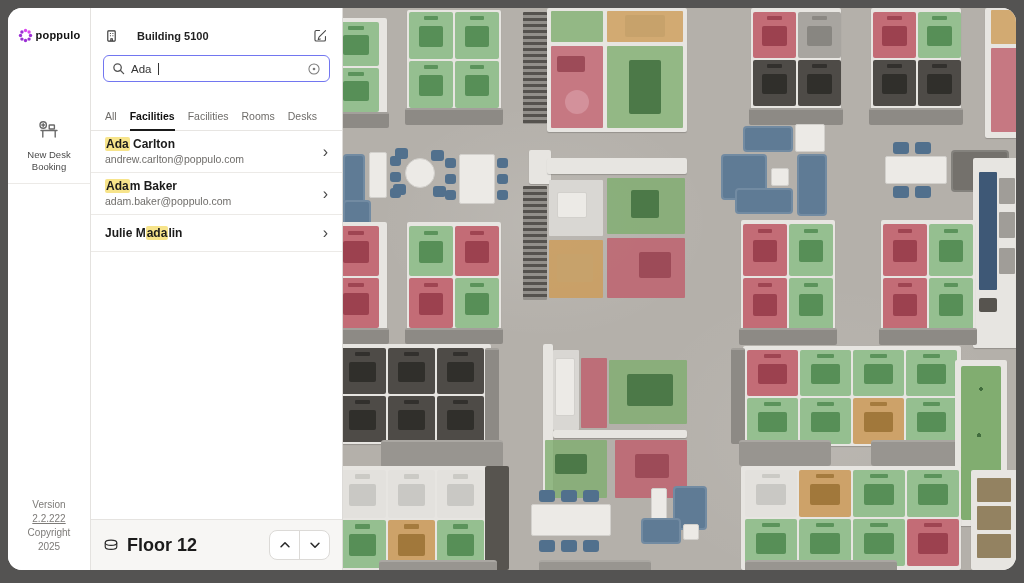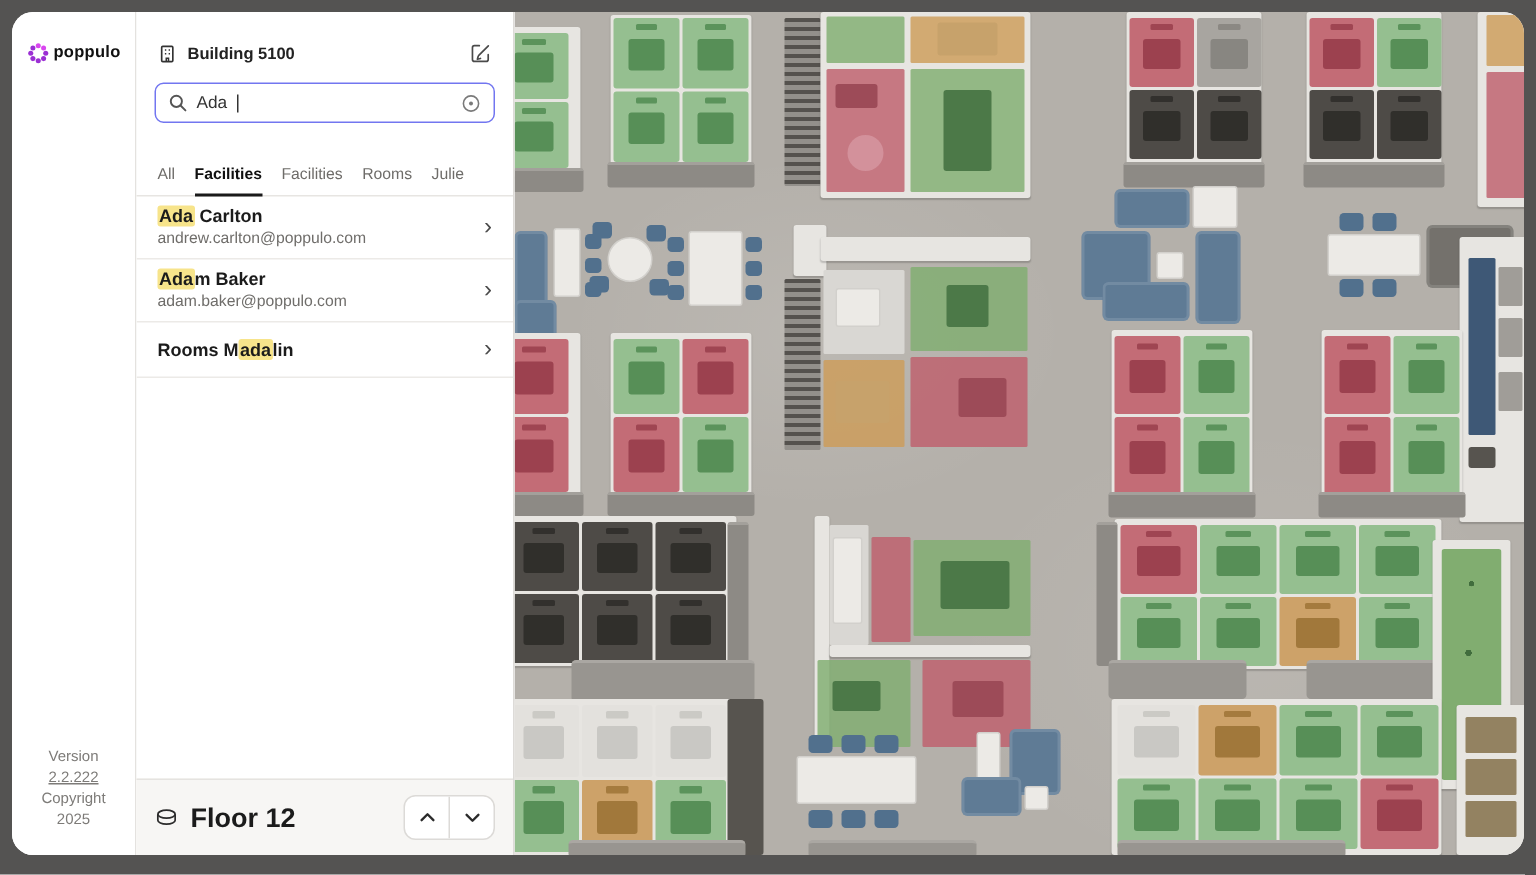--- a/index.html
+++ b/index.html
@@ -34,21 +34,21 @@
   .version{
     margin-top:auto;padding:10px 4px 16px;text-align:center;font-size:10px;color:#7d7b78;line-height:1.4;
   }
   .version .vnum{text-decoration:underline;cursor:pointer;}
 
   
   .panel{
     width:251px;flex:0 0 251px;background:#fff;display:flex;flex-direction:column;
     border-right:1px solid #dddbd8;position:relative;z-index:2;
   }
-  .bld-row{display:flex;align-items:center;gap:7px;padding:20px 14px 8px;}
+  .bld-row{display:flex;align-items:center;gap:19px;padding:20px 14px 8px;}
   .bld-label{font-size:11px;font-weight:bold;color:#222;flex:1;}
   .edit-btn{display:flex;cursor:pointer;}
   .search-box{
     margin:4px 12px 0;height:25px;border:1.5px solid var(--accent,#7276f0);border-radius:6px;
     display:flex;align-items:center;gap:6px;padding:0 8px;background:#fff;
   }
   .search-text{font-size:11.5px;color:#333;}
   .caret{display:inline-block;width:1px;height:12px;background:#333;margin-left:1px;vertical-align:-2px;animation:blink 1s steps(1) infinite;}
   @keyframes blink{50%{opacity:0;}}
   .search-clear{margin-left:auto;display:flex;cursor:pointer;}
@@ -141,20 +141,31 @@
           <g fill="#d946ef">
             <circle cx="12" cy="4" r="2.7"></circle>
               <circle cx="17.7" cy="6.3" r="2.7"></circle>
           </g>
         </svg>
       </span>
       <span class="logo-text">poppulo</span>
     </div>
 
 
+    <div class="side-item">
+      <span class="icon">
+        <svg width="26" height="26" viewBox="0 0 26 26" fill="none" stroke="#6a6a6a" stroke-width="1.4" stroke-linecap="round" stroke-linejoin="round">
+          <path d="M5 12.5h16M6.8 12.5V19M19.2 12.5V19"></path>
+          <rect x="13.2" y="7" width="5.2" height="4" rx="0.6"></rect>
+          <circle cx="7.2" cy="7" r="3.2"></circle>
+          <path d="M7.2 5.6v2.8M5.8 7h2.8"></path>
+        </svg>
+      </span>
+      <span class="lbl">New Desk Booking</span>
+    </div>
 
 
     <div class="version">
       <div>Version</div>
       <div class="vnum">2.2.222</div>
       <div>Copyright</div>
       <div>2025</div>
     </div>
   </aside>
 
@@ -190,41 +201,41 @@
           <circle cx="8" cy="8" r="1.5" fill="#7a7a7a"></circle>
         </svg>
       </span>
     </div>
 
     <div class="tabs">
       <span class="tab">All</span>
       <span class="tab active">Facilities</span>
       <span class="tab">Facilities</span>
       <span class="tab">Rooms</span>
-      <span class="tab">Julie</span>
+      <span class="tab">Desks</span>
     </div>
 
     <div class="results">
       <div class="rrow">
         <div class="rtext">
           <div class="rname"><span></span><span class="hl">Ada</span><span> Carlton</span></div>
           <div class="remail">andrew.carlton@poppulo.com</div>
         </div>
         <span class="chev">›</span>
       </div>
       <div class="rrow">
         <div class="rtext">
           <div class="rname"><span></span><span class="hl">Ada</span><span>m Baker</span></div>
           <div class="remail">adam.baker@poppulo.com</div>
         </div>
         <span class="chev">›</span>
       </div>
       <div class="rrow">
         <div class="rtext">
-          <div class="rname"><span>Rooms M</span><span class="hl">ada</span><span>lin</span></div>
+          <div class="rname"><span>Julie M</span><span class="hl">ada</span><span>lin</span></div>
         </div>
         <span class="chev">›</span>
       </div>
     </div>
 
     <div class="floorbar">
       <span class="icon">
         <svg width="16" height="16" viewBox="0 0 18 18" fill="none" stroke="#2b2b2b" stroke-width="1.3">
           <ellipse cx="9" cy="6.5" rx="6.5" ry="3"></ellipse>
           <path d="M2.5 6.5v4.5c0 1.66 2.9 3 6.5 3s6.5-1.34 6.5-3V6.5"></path>

